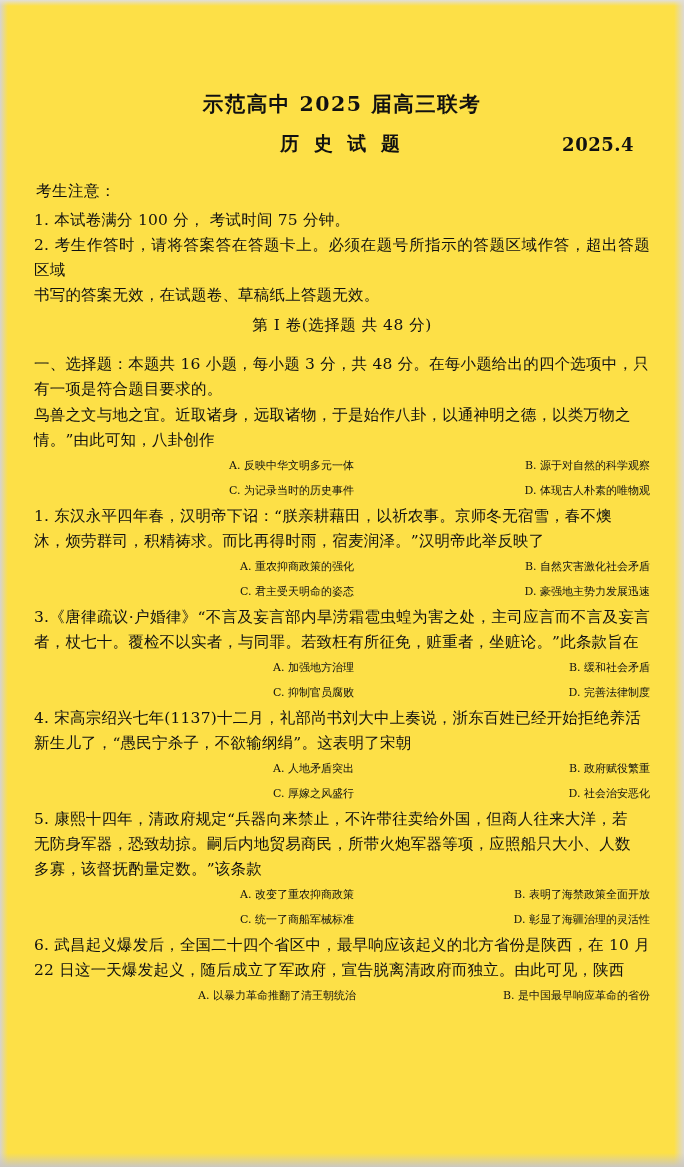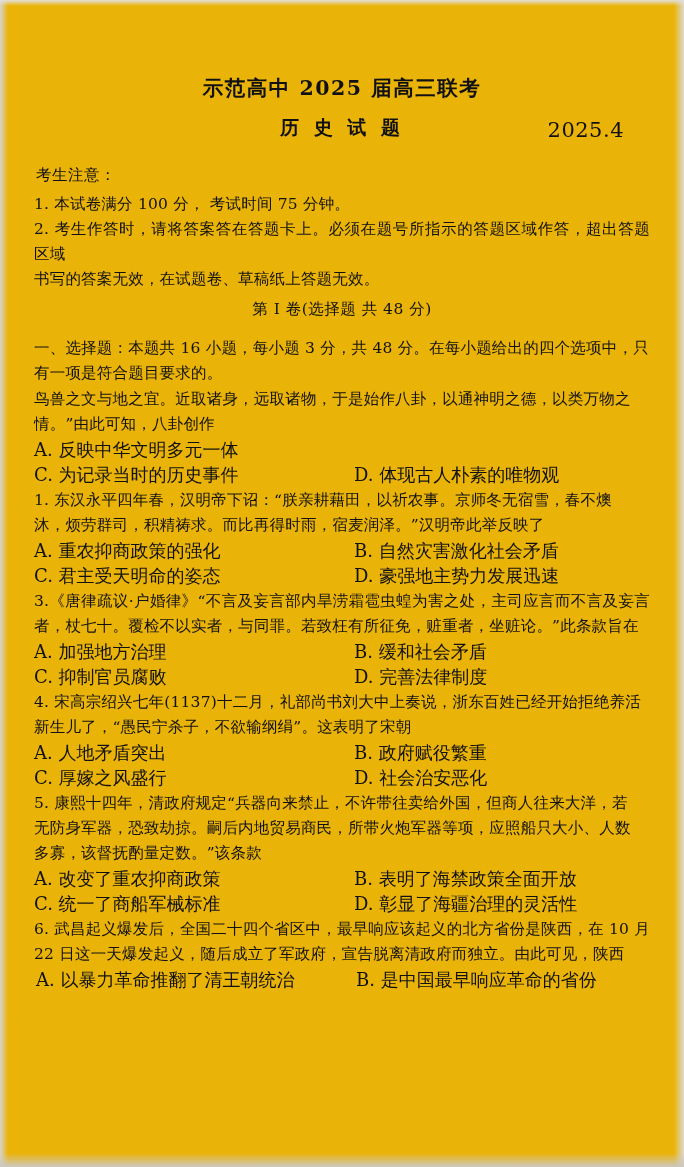--- a/index.html
+++ b/index.html
@@ -12,22 +12,22 @@
     height: 1167px;
     overflow: hidden;
     font-family: "DejaVu Serif", "Liberation Serif", serif;
     color: #111111;
   }
   .page {
     position: relative;
     width: 684px;
     height: 1167px;
     box-sizing: border-box;
-    padding: 0 34px;
-    background: #eab308;
+    padding: 16px 34px;
+    background: #fde047;
   }
   .spacer-top { height: 74px; }
 
   .doc-title {
     text-align: center;
     font-size: 20.5px;
     letter-spacing: 1.5px;
     font-weight: 600;
     margin: 0 0 13px 0;
     white-space: nowrap;
@@ -38,24 +38,24 @@
     margin-bottom: 20px;
   }
   .subtitle {
     text-align: center;
     font-size: 19px;
     letter-spacing: 4px;
     font-weight: 600;
   }
   .date {
     position: absolute;
-    right: 26px;
+    right: 16px;
     top: 3px;
-    font-size: 21px;
-    font-weight: 400;
+    font-size: 18px;
+    font-weight: 700;
     letter-spacing: 0.5px;
   }
 
   .notice-head {
     font-size: 15.5px;
     margin: 4px 0 6px 2px;
     letter-spacing: 0.5px;
   }
   p.line {
     margin: 0;
@@ -74,22 +74,23 @@
     letter-spacing: 0.5px;
   }
   .block {
     margin-bottom: 1px;
   }
   .q {
     margin-top: 1px;
   }
   .opts {
     display: flex;
-    font-size: 18px;
+    font-size: 11px;
     line-height: 25px;
+    text-align: right;
   }
   .opts .a {
     width: 320px;
     flex: 0 0 320px;
   }
   .opts .b {
     flex: 1 1 auto;
   }
   .opts-indent .a { padding-left: 2px; }
 
@@ -148,20 +149,21 @@
   <div class="block">
     <p class="line">一、选择题：本题共 16 小题，每小题 3 分，共 48 分。在每小题给出的四个选项中，只</p>
     <p class="line">有一项是符合题目要求的。</p>
   </div>
 
   <div class="block">
     <p class="line">鸟兽之文与地之宜。近取诸身，远取诸物，于是始作八卦，以通神明之德，以类万物之</p>
     <p class="line">情。”由此可知，八卦创作</p>
     <div class="opts">
       <div class="a">A. 反映中华文明多元一体</div>
+      <div class="b">B. 源于对自然的科学观察</div>
     </div>
     <div class="opts">
       <div class="a">C. 为记录当时的历史事件</div>
       <div class="b">D. 体现古人朴素的唯物观</div>
     </div>
   </div>
 
   <div class="block">
     <p class="line q">1. 东汉永平四年春，汉明帝下诏：“朕亲耕藉田，以祈农事。京师冬无宿雪，春不燠</p>
     <p class="line">沐，烦劳群司，积精祷求。而比再得时雨，宿麦润泽。”汉明帝此举反映了</p>

